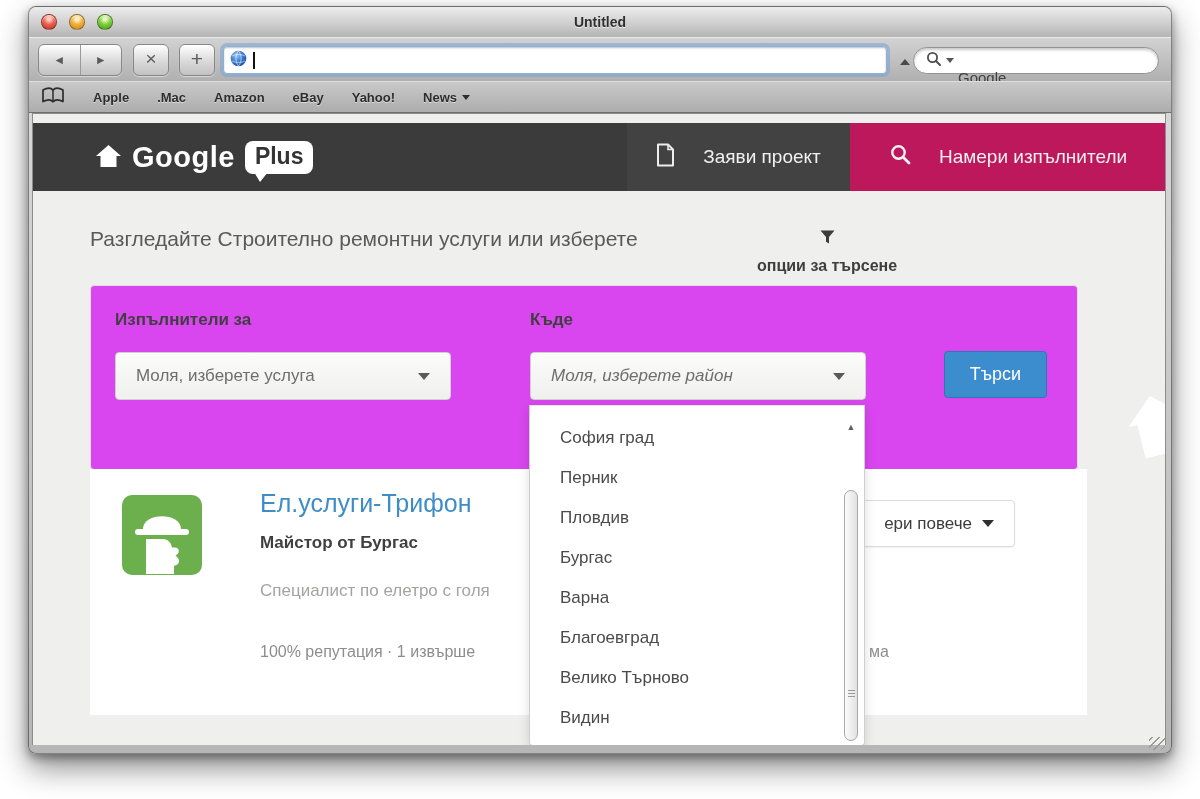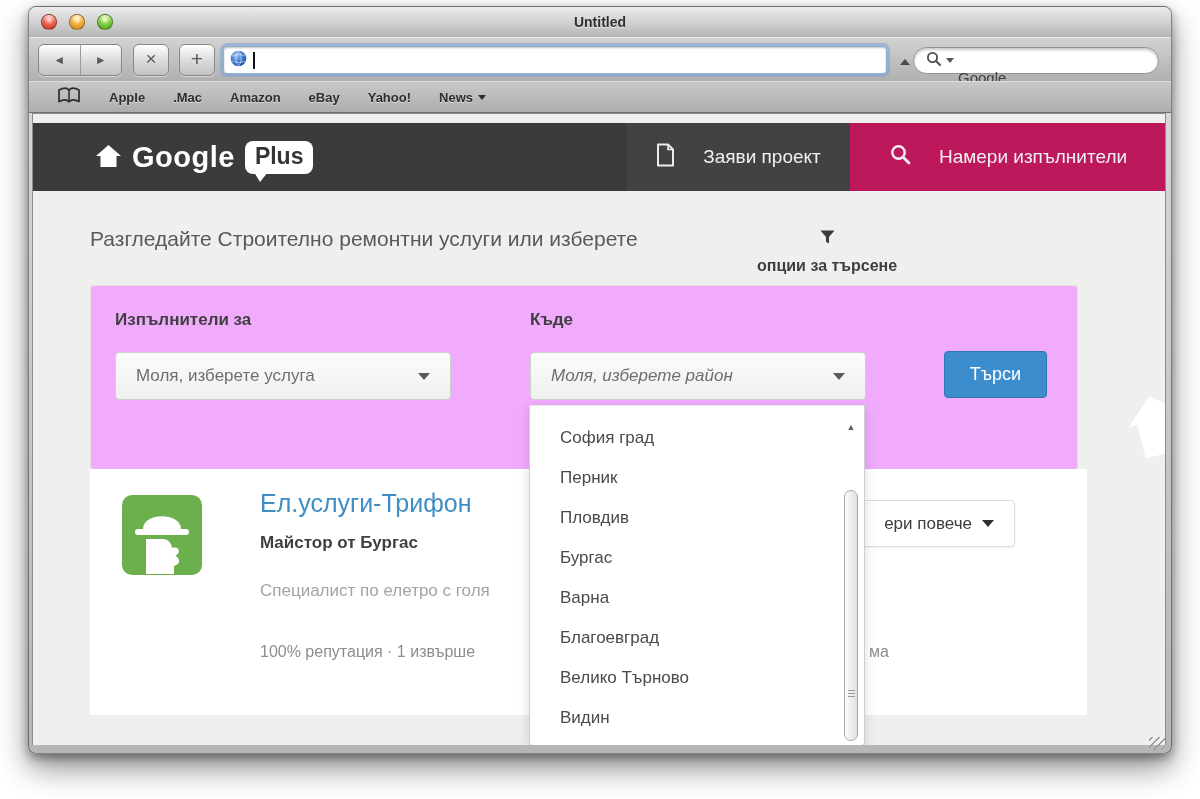--- a/index.html
+++ b/index.html
@@ -41,21 +41,21 @@
   .snapcaret{position:absolute;left:871px;top:21px;width:0;height:0;
     border-left:5px solid transparent;border-right:5px solid transparent;border-bottom:6px solid #4a4a4a;}
   .gsearch{position:absolute;left:884px;top:9px;width:246px;height:27px;background:#fff;border-radius:14px;
     border:1px solid #939393;box-shadow:inset 0 2px 3px rgba(0,0,0,.22);
     display:flex;align-items:center;padding:0 12px;gap:4px;}
   .gplaceholder{font-size:15px;color:#404040;margin-top:33px;}
   .minicaret{width:0;height:0;border-left:4px solid transparent;border-right:4px solid transparent;border-top:5px solid #555;}
 
   .bookmarksbar{position:absolute;top:74px;left:0;right:0;height:32px;
     background:linear-gradient(#c9c9c9,#adadad);border-top:1px solid #dedede;border-bottom:1px solid #6f6f6f;
-    display:flex;align-items:center;gap:28px;padding-left:28px;}
+    display:flex;align-items:center;gap:28px;padding-left:12px;}
   .bm{font-size:13px;font-weight:700;color:#2d2d2d;text-shadow:0 1px 0 rgba(255,255,255,.5);
     display:flex;align-items:center;gap:5px;}
 
   
   .viewport{position:absolute;left:3px;top:106px;width:1134px;height:632px;background:#efefee;
     overflow:hidden;border:1px solid #8c8c8c;border-bottom:none;}
 
   .siteheader{position:absolute;left:0;top:9px;width:100%;height:68px;background:#3b3b3b;}
   .logo{position:absolute;left:62px;top:0;height:100%;display:flex;align-items:center;gap:10px;}
   .logotext{font-size:29px;font-weight:800;color:#fff;letter-spacing:.5px;}
@@ -65,21 +65,21 @@
     border-left:6px solid transparent;border-right:8px solid transparent;border-top:10px solid #fff;}
   .navtab{position:absolute;top:0;height:100%;display:flex;align-items:center;justify-content:center;
     gap:28px;color:#f0f0f0;font-size:19px;cursor:pointer;}
   .tab-request{left:594px;width:223px;background:#424242;}
   .tab-find{left:817px;width:317px;background:#be185d;}
 
   .pageheading{position:absolute;left:57px;top:113px;font-size:21px;color:#595959;}
   .optionslink{position:absolute;left:724px;top:116px;display:flex;align-items:center;gap:8px;
     font-size:16px;font-weight:700;color:#3e3e3e;cursor:pointer;flex-direction:column;}
 
-  .panel{position:absolute;left:57px;top:171px;width:988px;height:185px;background:#f0abfc;
+  .panel{position:absolute;left:57px;top:171px;width:988px;height:185px;background:#d946ef;
     border:1px solid #e0dfdd;border-radius:4px;}
   .flabel{position:absolute;top:24px;font-size:17px;font-weight:700;color:#3f3f3f;}
   .lab1{left:24px;} .lab2{left:439px;}
   .select{position:absolute;top:66px;width:336px;height:48px;
     background:linear-gradient(#fbfbfa,#f0f0ef);border:1px solid #cfcfce;border-radius:4px;
     display:flex;align-items:center;padding:0 20px;font-size:17px;color:#6e6e6e;cursor:pointer;}
   .sel1{left:24px;} .sel2{left:439px;font-style:italic;}
   .selcaret{margin-left:auto;width:0;height:0;border-left:6px solid transparent;
     border-right:6px solid transparent;border-top:7px solid #5a5a5a;}
   .searchbtn{position:absolute;left:853px;top:65px;width:103px;height:47px;background:#3c8dce;

